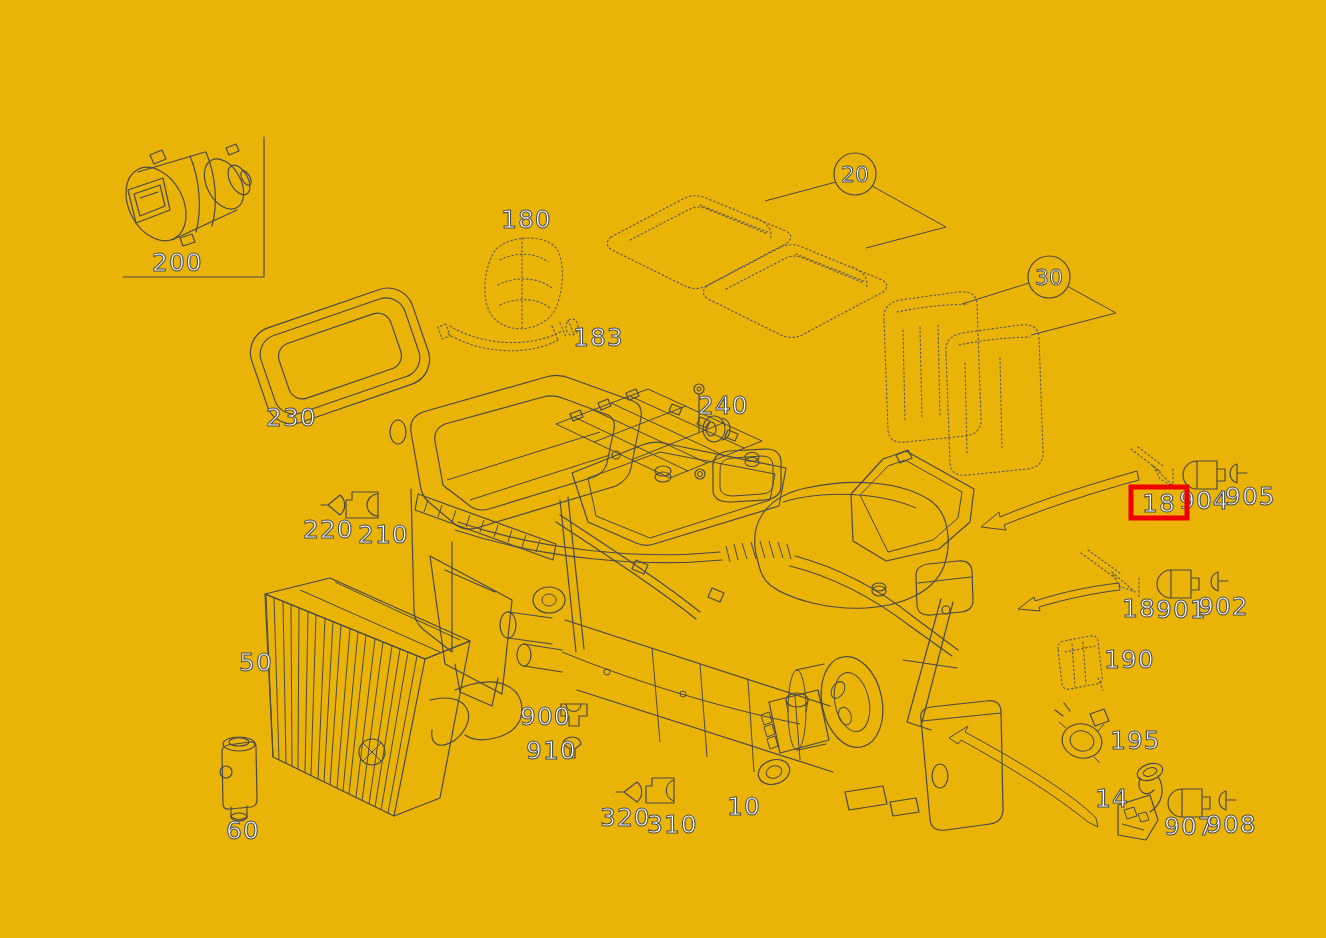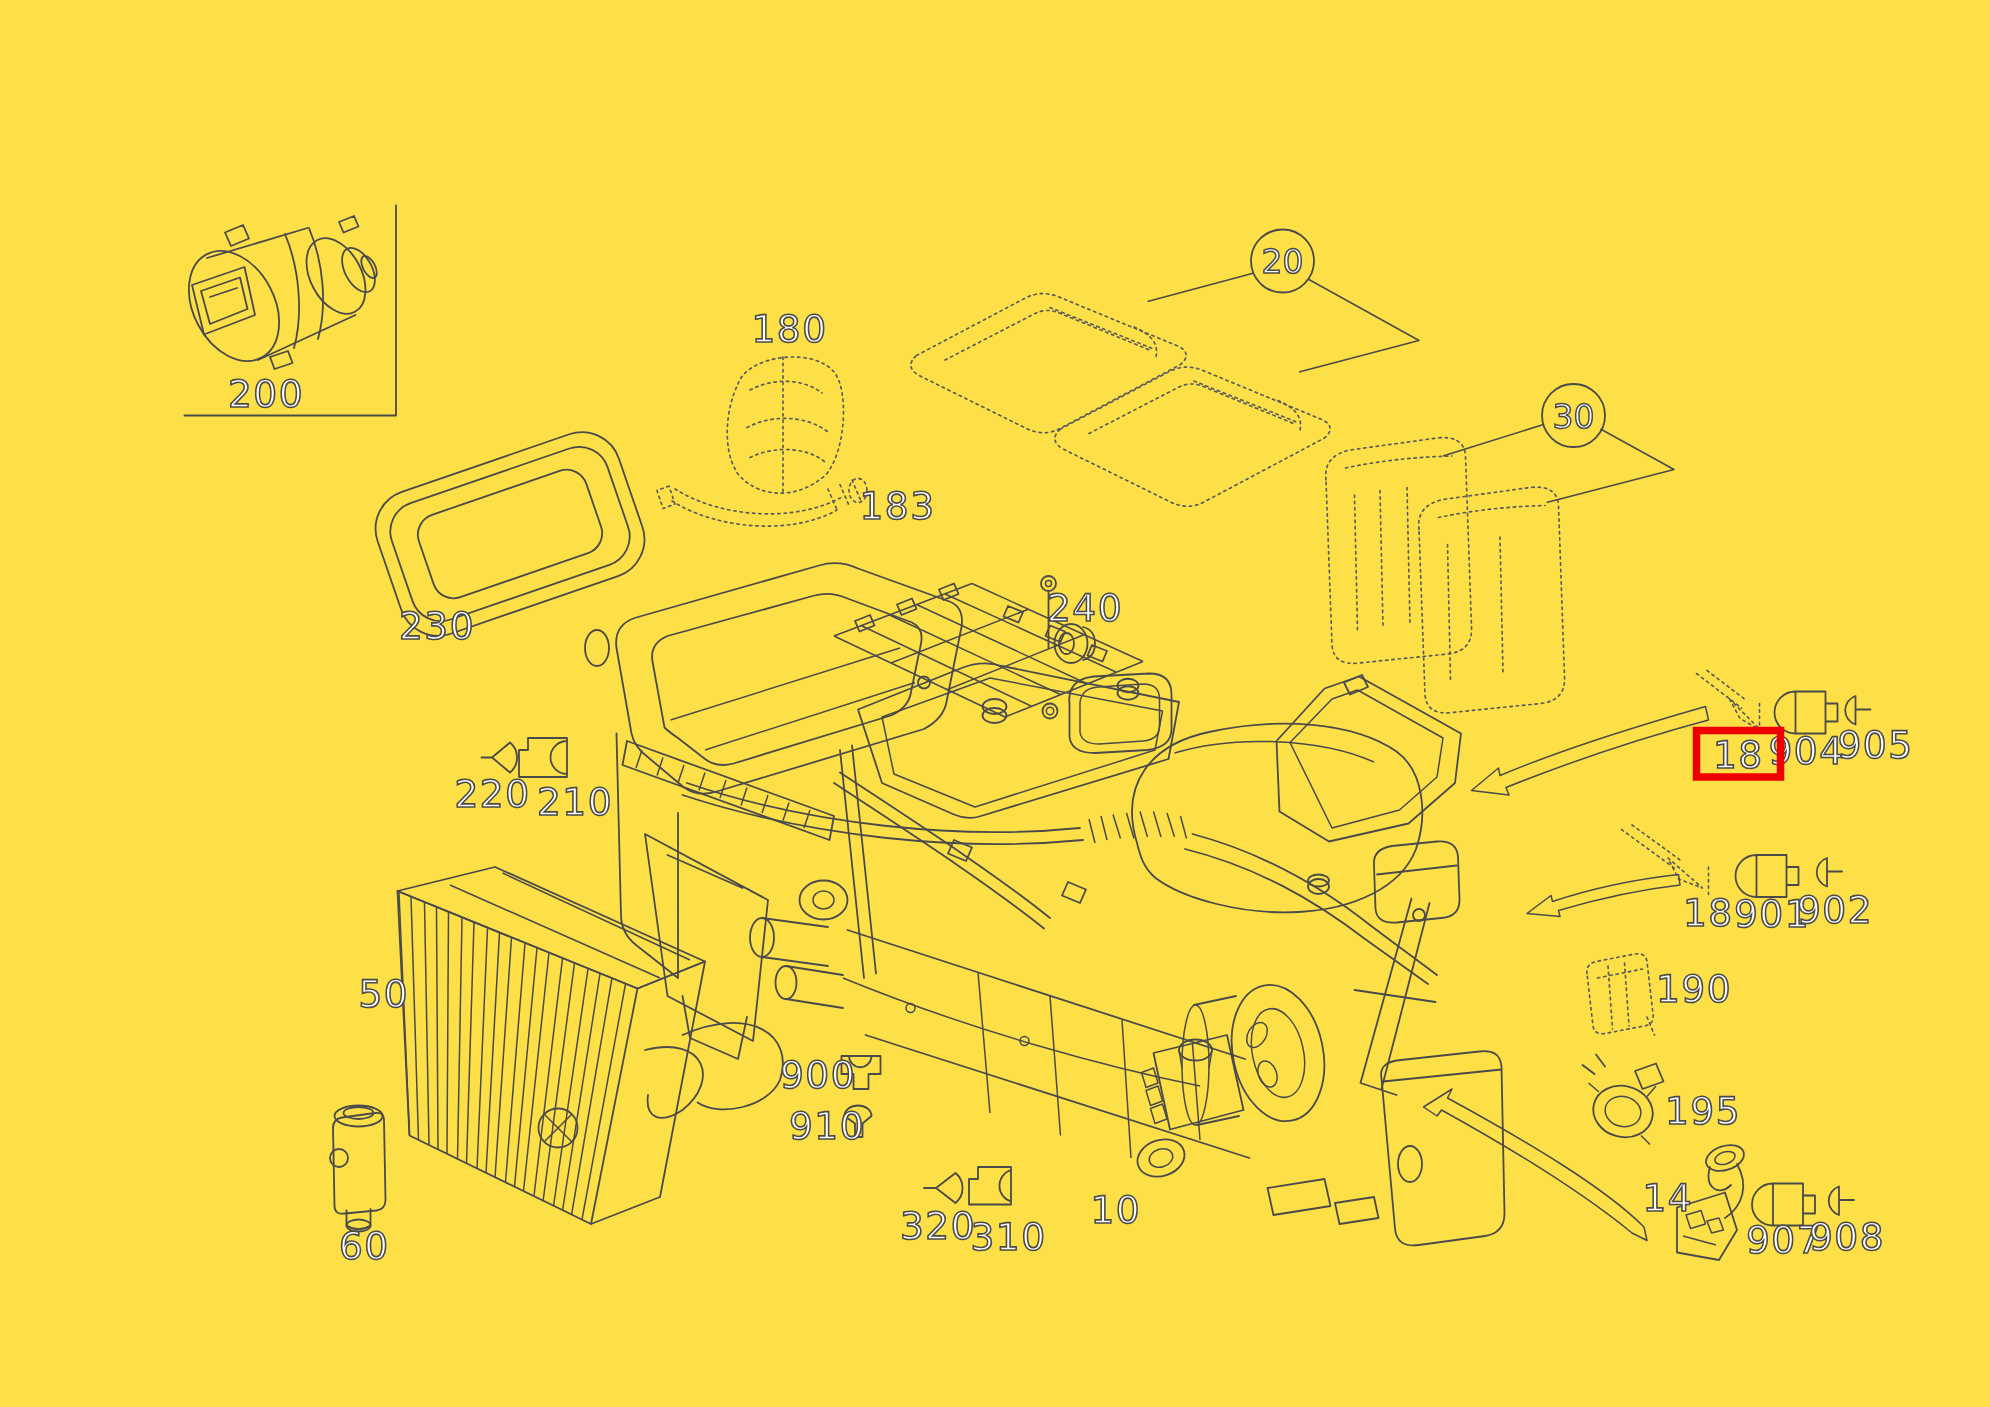--- a/index.html
+++ b/index.html
@@ -1,16 +1,16 @@
 <!DOCTYPE html>
 <html><head>
 <meta charset="utf-8">
 <style>
   html,body{margin:0;padding:0;background:#fff;}
-  .stage{position:relative;width:1326px;height:938px;background:#fde047;overflow:hidden;
+  .stage{position:relative;width:1326px;height:938px;background:#eab308;overflow:hidden;
          font-family:"DejaVu Sans",sans-serif;}
   svg{position:absolute;left:0;top:0;}
   .ln{fill:none;stroke:#4a4a4a;stroke-width:1.2;stroke-linejoin:round;stroke-linecap:round;}
   .thin{fill:none;stroke:#4a4a4a;stroke-width:1;stroke-linejoin:round;}
   .dot{fill:none;stroke:#5a5a5a;stroke-width:1.1;stroke-dasharray:1.6 2.6;stroke-linejoin:round;stroke-linecap:round;}
   .lbl{font-size:25px;letter-spacing:1px;fill:#ffffff;stroke:#4a4a4a;stroke-width:1.05;
        font-family:"DejaVu Sans",sans-serif;}
   .clbl{font-size:22px;fill:#ffffff;stroke:#4a4a4a;stroke-width:1;text-anchor:middle;
         font-family:"DejaVu Sans",sans-serif;}
   .hl{fill:none;stroke:#ee0000;stroke-width:5;}

